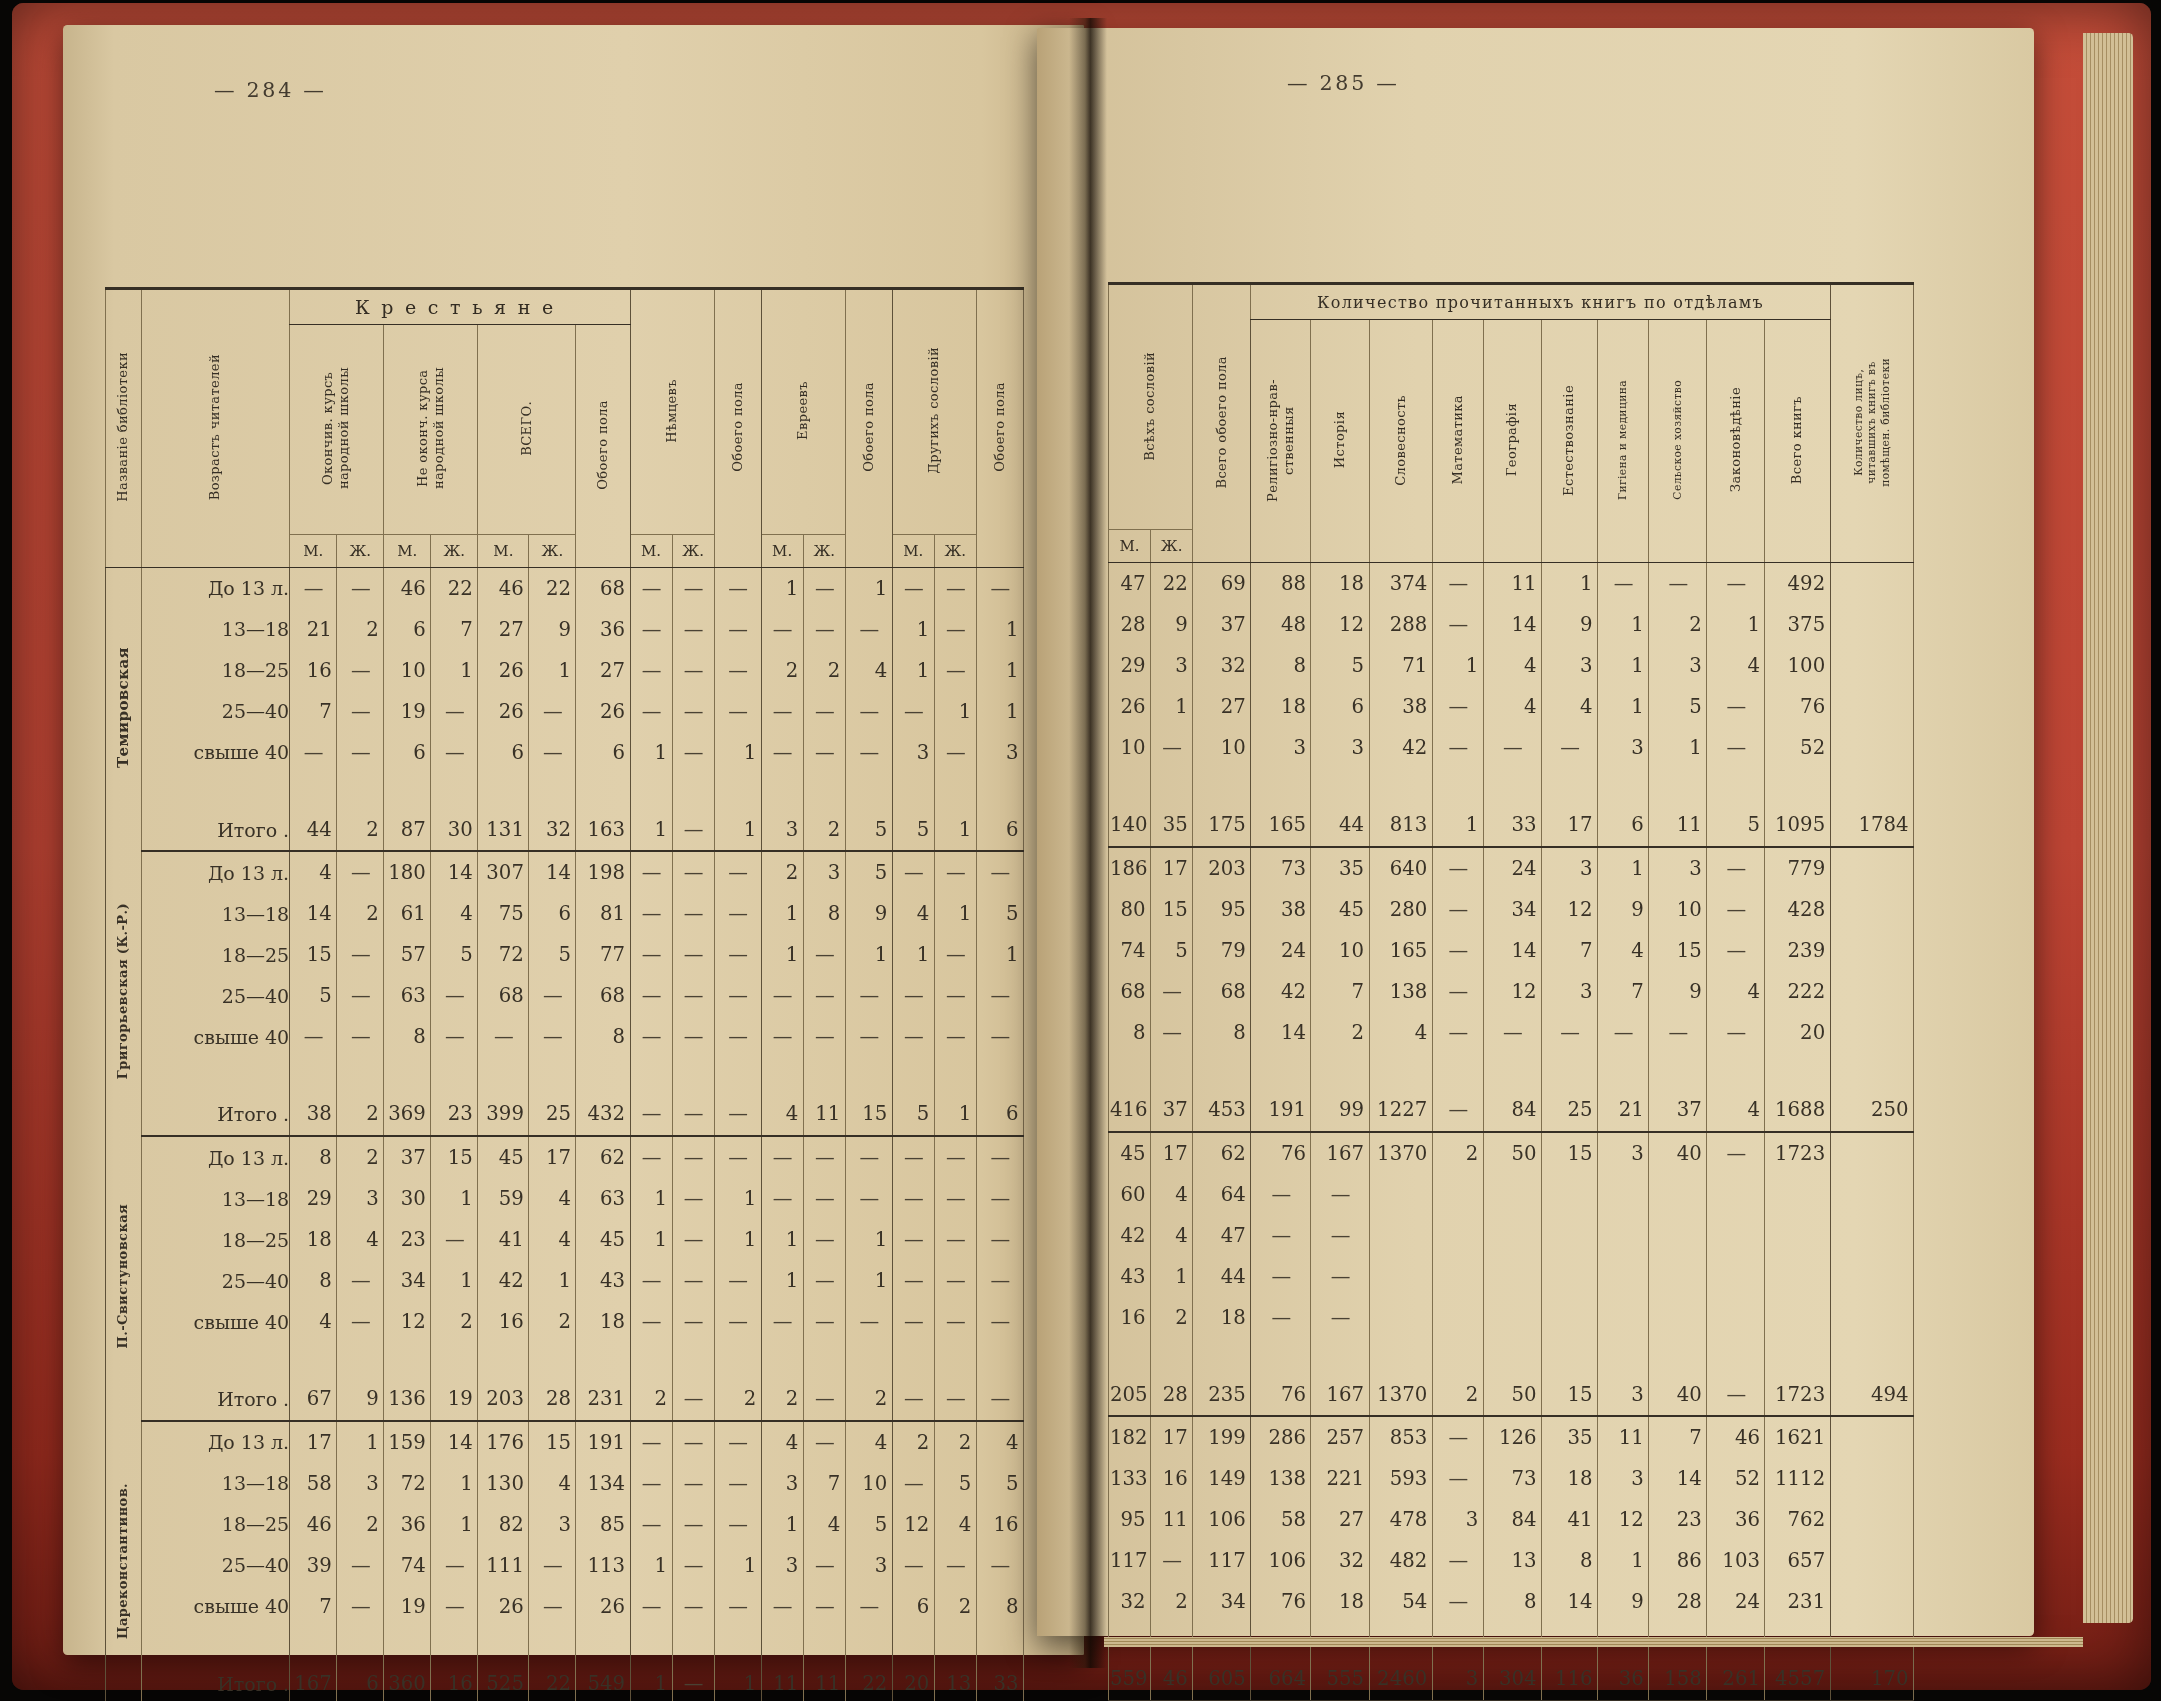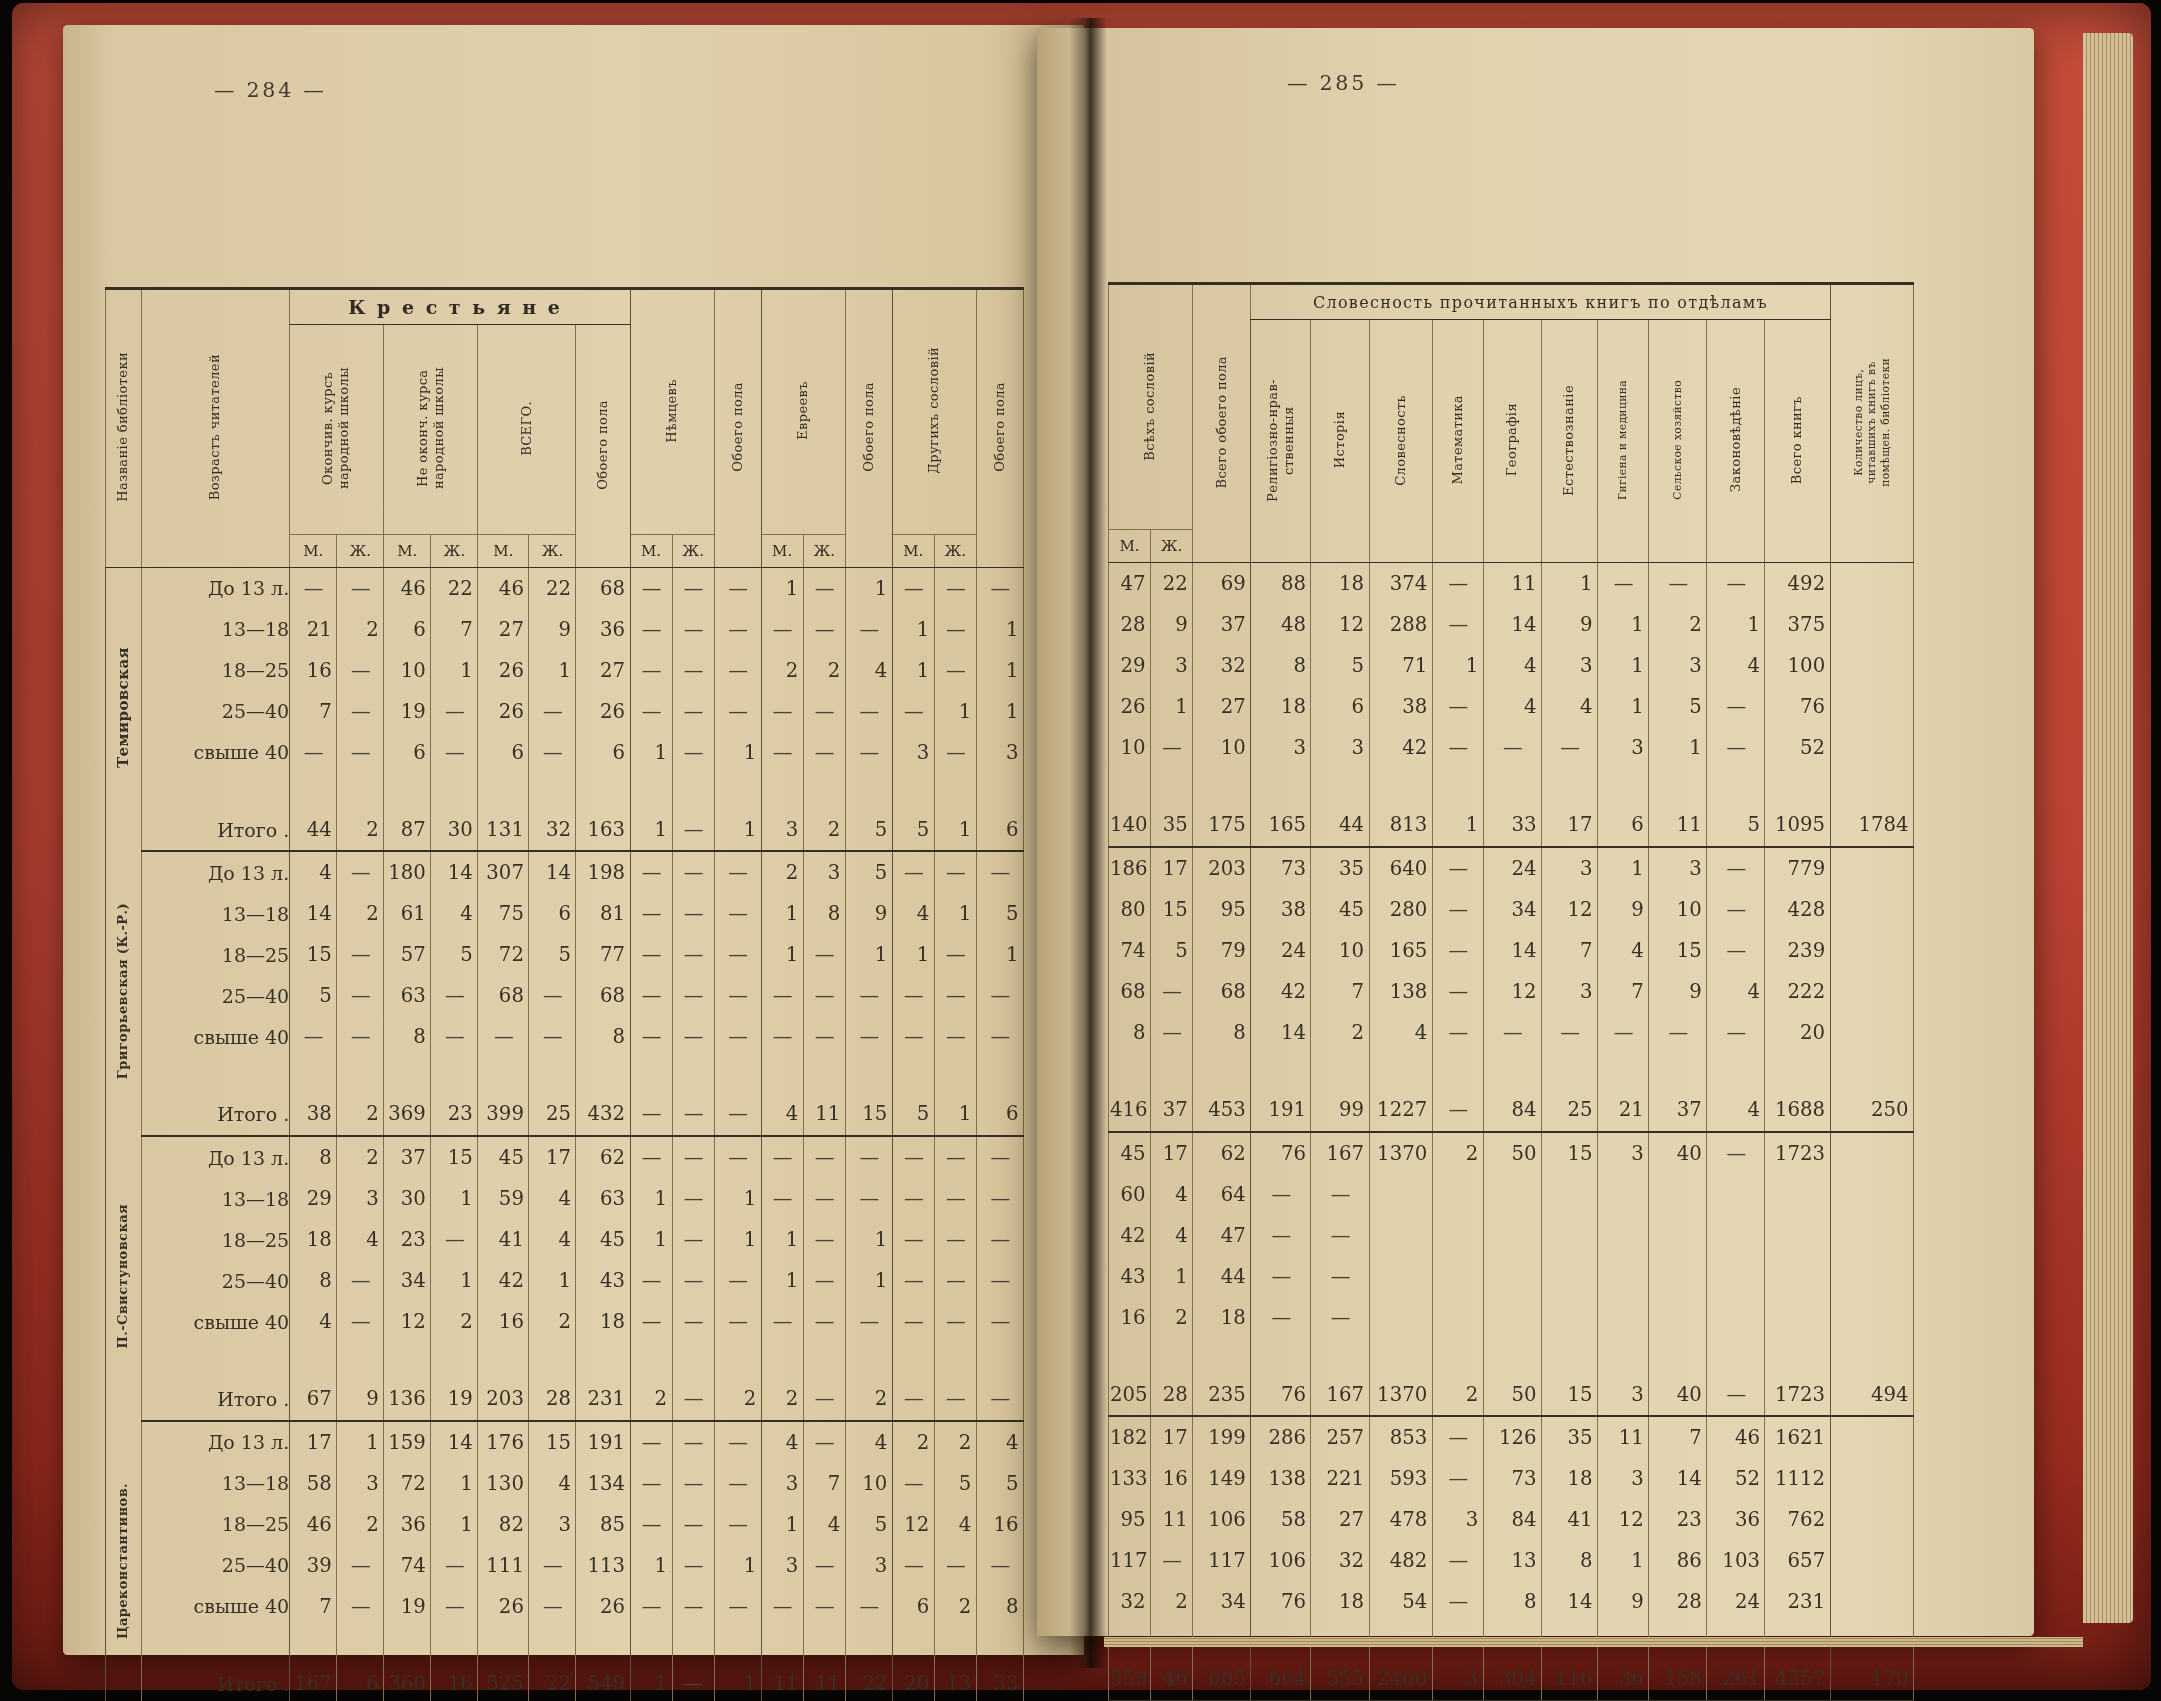--- a/index.html
+++ b/index.html
@@ -25,21 +25,21 @@
   .pagenum-left{left:151px;top:53px;}
   .pagenum-right{left:250px;top:43px;}
 
   
   table{border-collapse:collapse;table-layout:fixed;}
   .data-table{position:absolute;border-top:3.6px solid #362f25;border-left:0.9px solid #5e5139;border-right:0.4px solid #7a6a4d;}
   .table-left{left:42px;top:262px;width:919px;}
   .table-right{left:71px;top:254px;width:806px;}
   th,td{border-left:0.4px solid #80704f;font-weight:normal;overflow:hidden;}
   thead tr.r1{height:36px;} thead tr.r2{height:210px;} thead tr.mj-row{height:33px;}
-  .band{font-size:19px;font-weight:bold;letter-spacing:11.6px;text-align:center;vertical-align:middle;
+  .band{font-size:19px;font-weight:normal;letter-spacing:11.6px;text-align:center;vertical-align:middle;
         border-bottom:1.3px double #362f25;color:#332c22;}
   .band2{font-size:16px;font-weight:normal;letter-spacing:1.3px;text-align:center;vertical-align:middle;
         border-bottom:1.3px double #362f25;}
   .rot-th{text-align:center;vertical-align:middle;padding:2.7px 0;}
   .vt{writing-mode:vertical-rl;transform:rotate(180deg);display:inline-block;
       font-size:13px;line-height:1.25;letter-spacing:0.4px;white-space:pre-line;max-height:208px;}
   .vt-sm{font-size:10.7px;}
   .mj-row th{font-size:15px;text-align:center;vertical-align:middle;}
   .bb,.mj-row th{border-bottom:1.8px double #362f25;}
   .thin-b{border-bottom:0.4px solid #80704f;}
@@ -604,21 +604,21 @@
           <col class="cw115">
           <col class="cw130">
           <col class="cw130">
           <col class="cw145">
         <col class="cw185">
       </colgroup>
       <thead>
         <tr class="r1">
           <th class="rot-th thin-b" colspan="2" rowspan="2"><div class="vt">Всѣхъ сословій</div></th>
           <th class="rot-th bb" rowspan="3"><div class="vt">Всего обоего пола</div></th>
-          <th class="band2" colspan="10">Словесность прочитанныхъ книгъ по отдѣламъ</th>
+          <th class="band2" colspan="10">Количество прочитанныхъ книгъ по отдѣламъ</th>
           <th class="rot-th bb bdl" rowspan="3"><div class="vt vt-sm">Количество лицъ,
 читавшихъ книгъ въ
 помѣщен. библіотеки</div></th>
         </tr>
         <tr class="r2">
           <th class="rot-th bb bdl" rowspan="2"><div class="vt">Религіозно-нрав-
 ственныя</div></th>
           <th class="rot-th bb" rowspan="2"><div class="vt">Исторія</div></th>
           <th class="rot-th bb" rowspan="2"><div class="vt">Словесность</div></th>
           <th class="rot-th bb" rowspan="2"><div class="vt">Математика</div></th>

